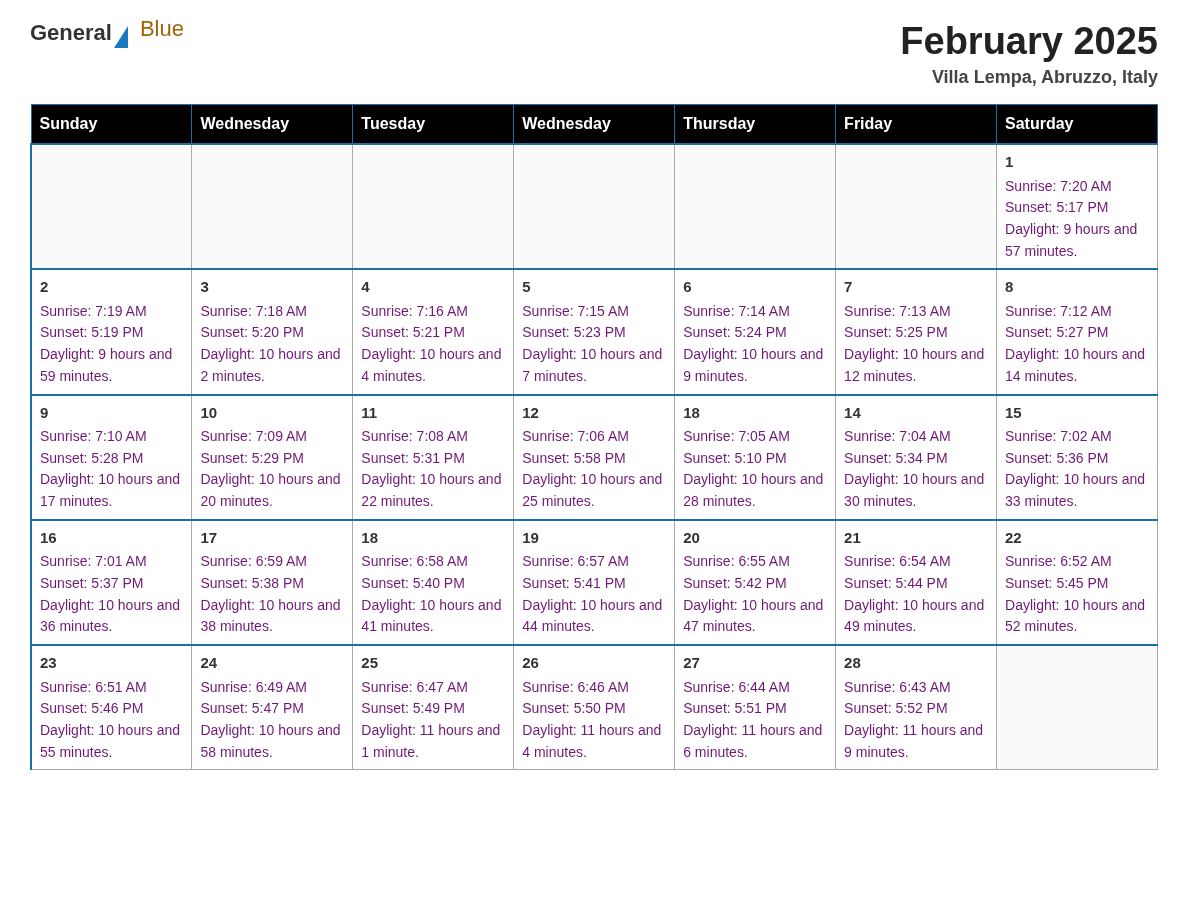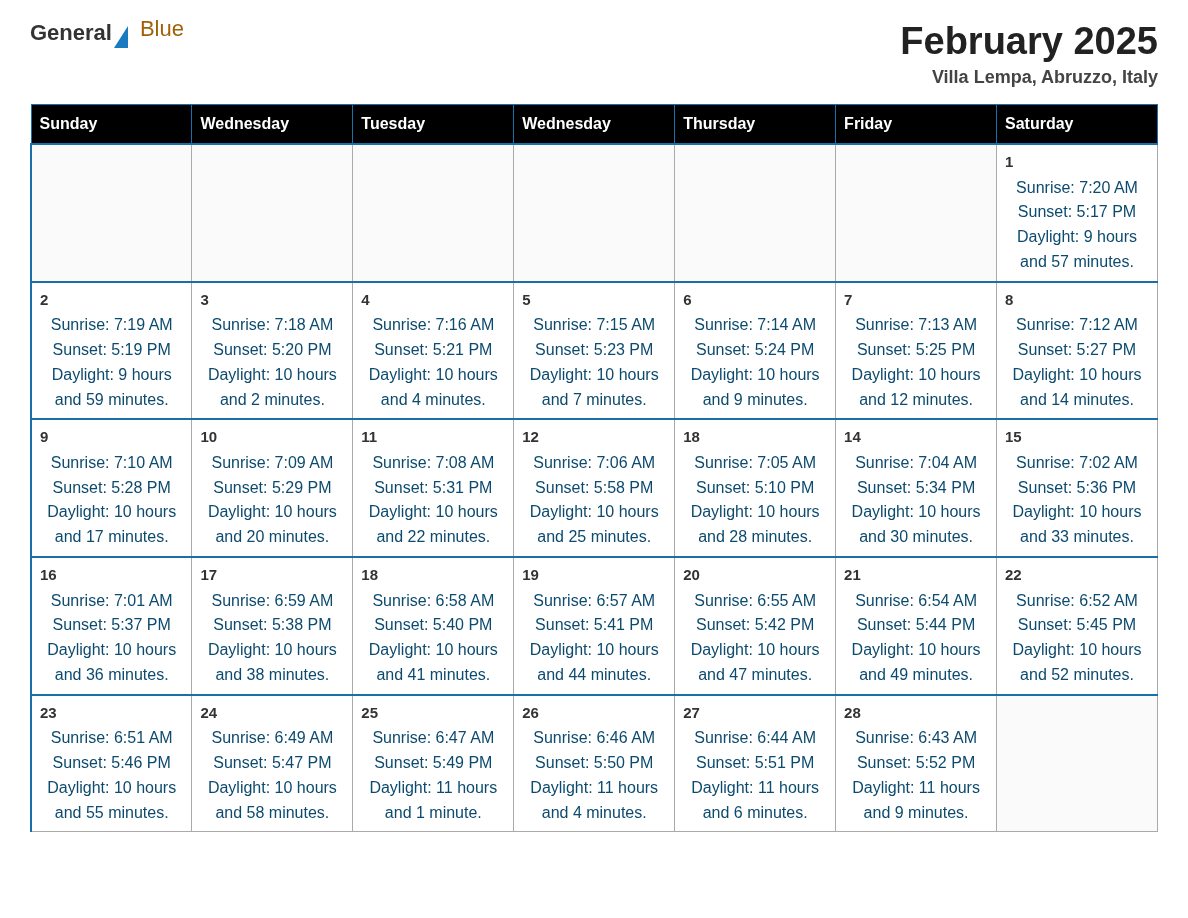--- a/index.html
+++ b/index.html
@@ -76,24 +76,23 @@
     .calendar tbody tr {
       border-top: 2px solid #1a6fa8;
     }
     .day-number {
       font-size: 15px;
       font-weight: bold;
       margin-bottom: 2px;
       display: block;
     }
     .day-info {
-      font-size: 16px;
-      color: #0c4a6e;
+      font-size: 14px;
+      color: #701a75;
       line-height: 1.55;
-      text-align: center;
     }
     .empty-cell {
       background: #fafafa;
     }
     .logo-wrapper {
       display: flex;
       align-items: flex-start;
     }
     .logo-row1 {
       display: flex;

